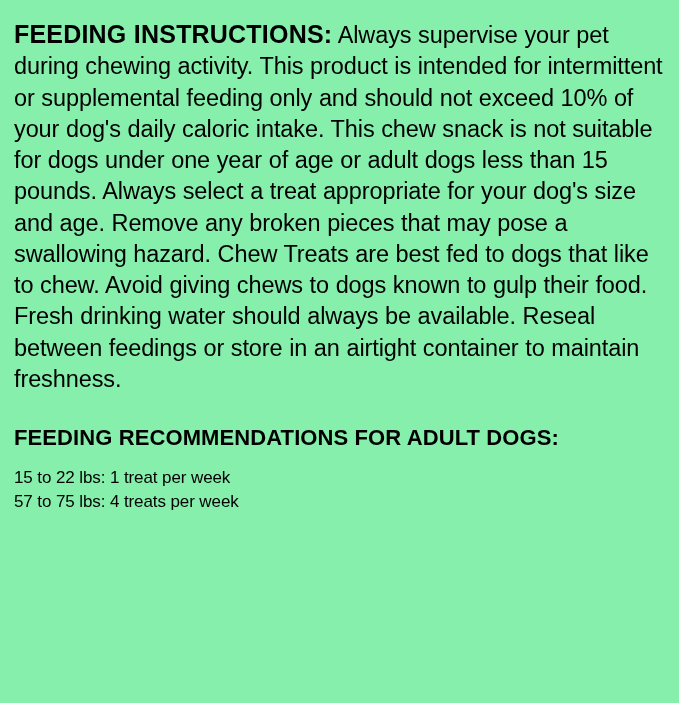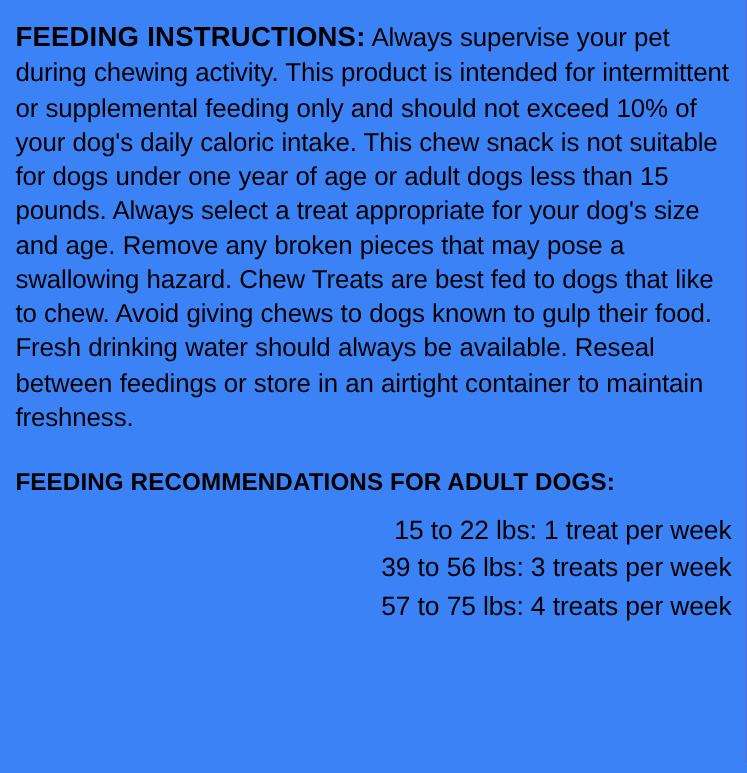--- a/index.html
+++ b/index.html
@@ -10,21 +10,21 @@
     width: 679px;
     height: 703px;
     background: #ec1c24;
     font-family: "Liberation Sans", sans-serif;
     overflow: hidden;
   }
   .panel {
     box-sizing: border-box;
     width: 679px;
     height: 703px;
-    background: #3b82f6;
+    background: #86efac;
     padding: 18px 14px 10px 14px;
     color: #000;
   }
   .block {
     margin: 0;
   }
   .para {
     font-size: 23.5px;
     line-height: 1.33;
     letter-spacing: -0.1px;
@@ -44,38 +44,36 @@
     letter-spacing: 0.1px;
     margin: 30px 0 14px 0;
     text-transform: uppercase;
   }
   .rec-list {
     list-style: none;
     margin: 0;
     padding: 0;
   }
   .rec-item {
-    font-size: 24px;
+    font-size: 17px;
     line-height: 1.44;
     letter-spacing: -0.1px;
     margin: 0;
-    text-align: right;
   }
 </style>
 </head>
 <body>
 
 <div class="panel">
 
   <div class="block">
     <p class="para"><span class="lead">FEEDING INSTRUCTIONS:</span> <span>Always supervise your pet during chewing activity. This product is intended for intermittent or supplemental feeding only and should not exceed 10% of your dog's daily caloric intake. This chew snack is not suitable for dogs under one year of age or adult dogs less than 15 pounds. Always select a treat appropriate for your dog's size and age. Remove any broken pieces that may pose a swallowing hazard. Chew Treats are best fed to dogs that like to chew. Avoid giving chews to dogs known to gulp their food. Fresh drinking water should always be available. Reseal between feedings or store in an airtight container to maintain freshness.</span></p>
   </div>
 
   <div class="block">
     <h2 class="heading">FEEDING RECOMMENDATIONS FOR ADULT DOGS:</h2>
     <ul class="rec-list">
       <li class="rec-item">15 to 22 lbs: 1 treat per week</li>
-      <li class="rec-item">39 to 56 lbs: 3 treats per week</li>
       <li class="rec-item">57 to 75 lbs: 4 treats per week</li>
     </ul>
   </div>
 
 </div>
 
 </body></html>

